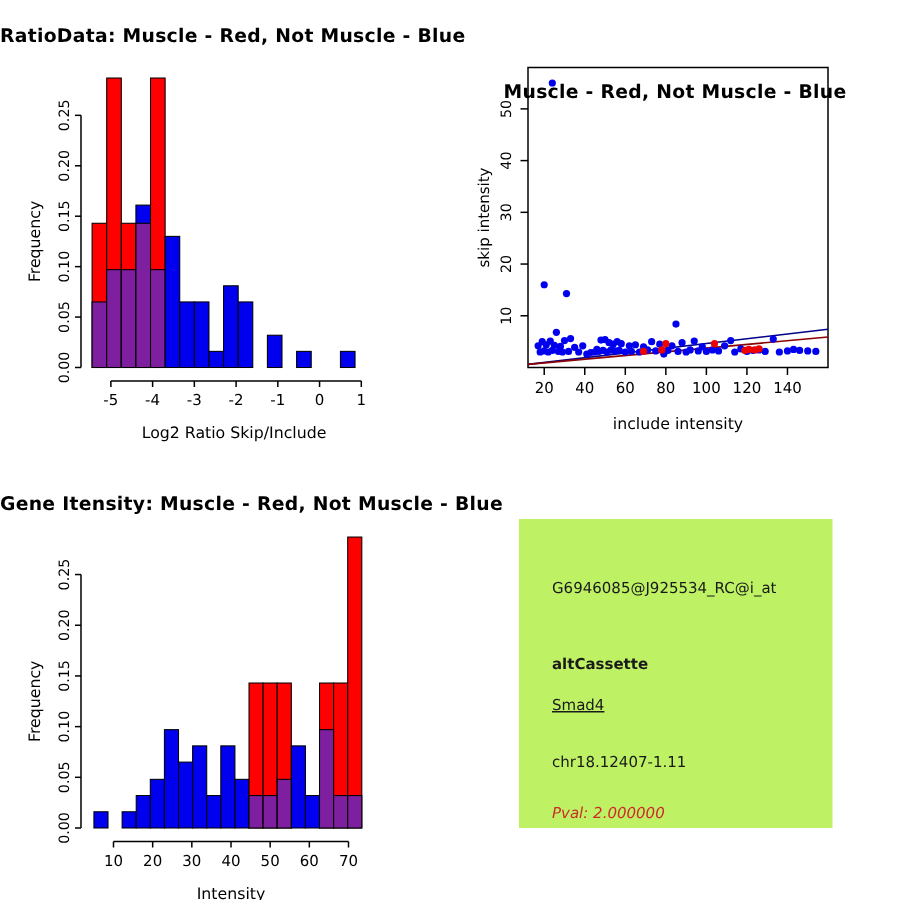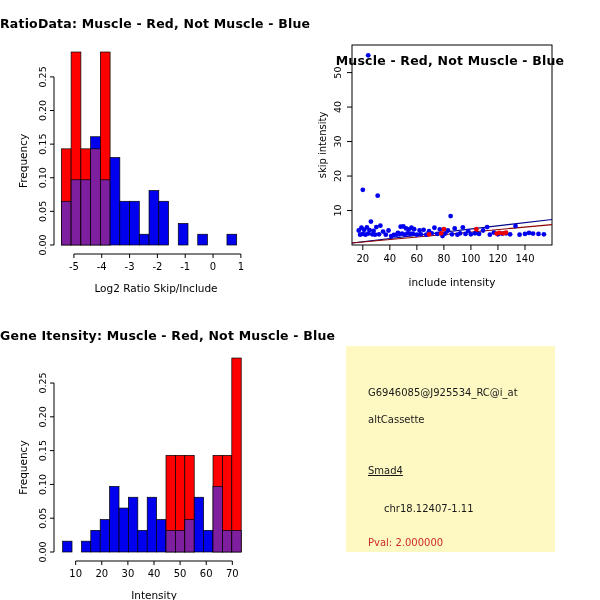--- a/index.html
+++ b/index.html
@@ -4,21 +4,21 @@
 <style>
   html,body{margin:0;padding:0;background:#ffffff;}
   body{width:600px;height:600px;position:relative;overflow:hidden;
        font-family:"DejaVu Sans",sans-serif;color:#000;}
   .panel{position:absolute;}
   .ttl{position:absolute;width:100%;text-align:center;font-weight:bold;
        font-size:12.5px;letter-spacing:.2px;white-space:nowrap;}
   svg{display:block;}
   text{font-family:"DejaVu Sans",sans-serif;fill:#000;}
   #infoPanel{position:absolute;left:346px;top:346px;width:209px;height:206px;
-             background:#fef9c3;text-align:right;}
+             background:#bef264;text-align:right;}
   #infoPanel .line{position:absolute;left:22px;font-size:10px;
              font-family:"DejaVu Sans",sans-serif;white-space:nowrap;color:#1a1a1a;}
   #infoPanel .pval{color:#cc2b2b;}
 </style>
 </head>
 <body>
 
 <div class="panel" id="p1" style="left:0;top:0;width:300px;height:300px;">
   <div class="ttl" style="top:16px;">RatioData: Muscle - Red, Not Muscle - Blue</div>
   <svg id="svg1" width="300" height="300">
@@ -265,17 +265,17 @@
         <text x="206.22222222222223" y="269" font-size="10" text-anchor="middle" font-family="DejaVu Sans, sans-serif">60</text>
         <line x1="232.33333333333331" y1="253" x2="232.33333333333331" y2="257" stroke="#000" stroke-width="1"></line>
         <text x="232.33333333333331" y="269" font-size="10" text-anchor="middle" font-family="DejaVu Sans, sans-serif">70</text>
         <text x="154" y="291" font-size="10.5" text-anchor="middle" font-family="DejaVu Sans, sans-serif">Intensity</text>
       </g>
     </svg>
 </div>
 
 <div id="infoPanel">
   <div class="line" style="top:41px;">G6946085@J925534_RC@i_at</div>
-  <div class="line" style="top:68px;">altCassette</div>
+  <div class="line" style="top:92px;font-weight:bold;">altCassette</div>
   <div class="line" style="top:119px;text-decoration:underline;">Smad4</div>
-  <div class="line" style="top:157px;margin-left:16px;">chr18.12407-1.11</div>
-  <div class="line pval" style="top:191px;">Pval: 2.000000</div>
+  <div class="line" style="top:157px;">chr18.12407-1.11</div>
+  <div class="line pval" style="top:191px;font-style:italic;">Pval: 2.000000</div>
 </div>
 
 </body></html>

